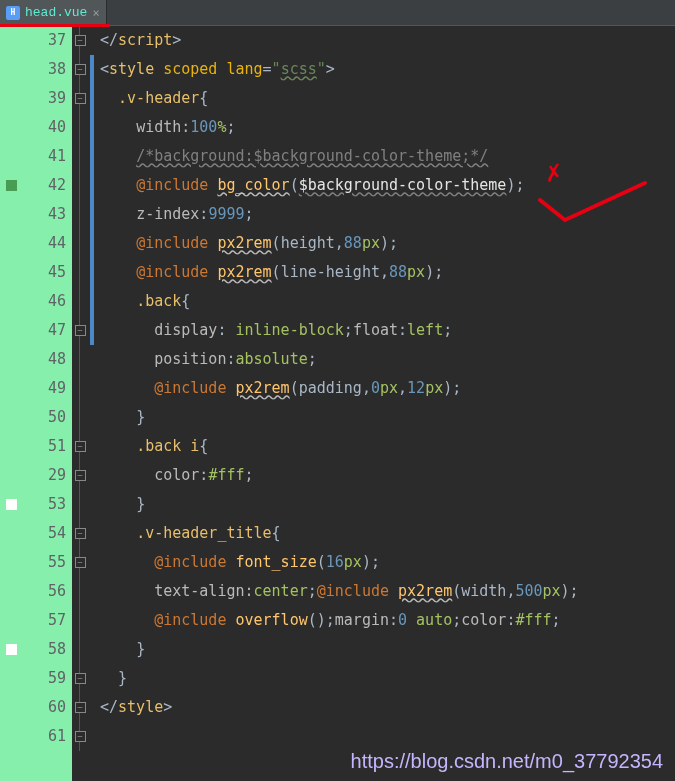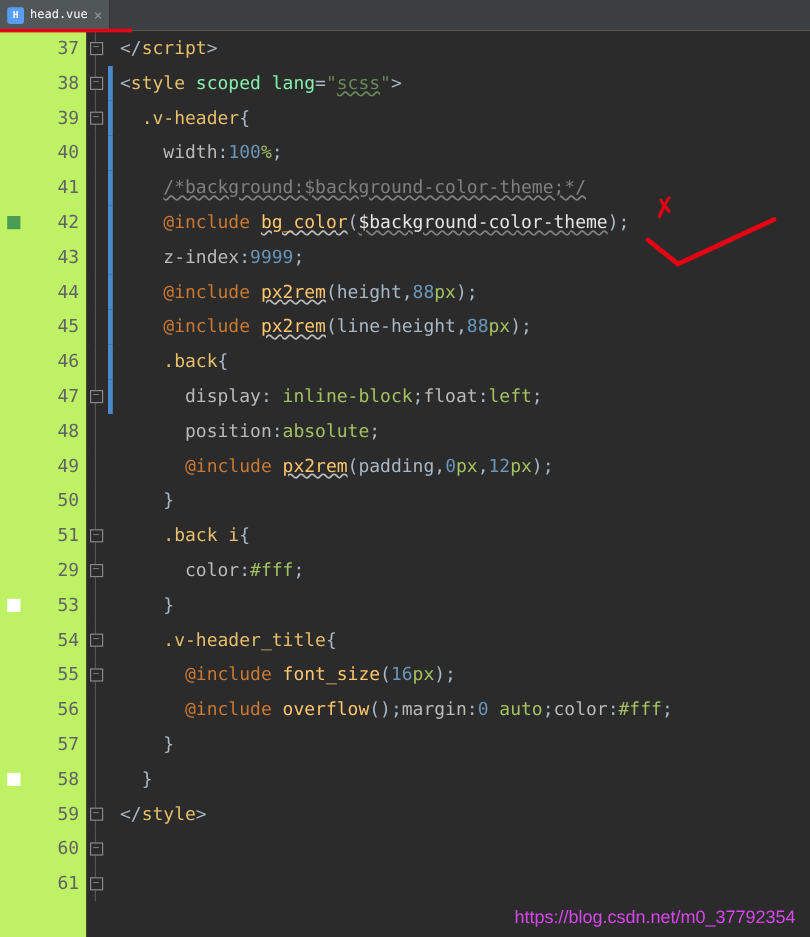--- a/index.html
+++ b/index.html
@@ -41,39 +41,39 @@
     height: 14px;
     background: #589df6;
     border-radius: 2px;
     display: flex;
     align-items: center;
     justify-content: center;
     font-size: 8px;
     color: white;
     font-weight: bold;
   }
-  .tab-label { color: #ffffff; font-size: 10px; }
+  .tab-label { color: #5eead4; font-size: 13px; font-family: Liberation Mono, monospace; }
   .tab-close { color: #999; font-size: 12px; cursor: pointer; }
   .red-mark {
     position: absolute;
     bottom: -2px;
     left: 0;
     width: 110px;
     height: 3px;
     background: #e60012;
     z-index: 5;
   }
   .editor {
     display: flex;
     height: calc(100% - 26px);
     background: #2b2b2b;
   }
   .gutter {
     width: 72px;
-    background: #bef264;
+    background: #86efac;
     color: #606366;
     text-align: right;
     padding-right: 6px;
     flex-shrink: 0;
     user-select: none;
   }
   .gutter-row {
     height: 29px;
     line-height: 29px;
     position: relative;
@@ -140,21 +140,21 @@
   .code {
     flex: 1;
     padding-left: 2px;
   }
   .code-row {
     height: 29px;
     line-height: 29px;
     white-space: pre;
   }
   .tag { color: #e8bf6a; }
-  .attr { color: #86efac; text-align: right; }
+  .attr { color: #eab308; text-align: right; }
   .str { color: #6a8759; }
   .str-u { color: #6a8759; text-decoration: underline wavy #6a8759; }
   .punct { color: #a9b7c6; }
   .sel { color: #e8bf6a; }
   .prop { color: #bababa; }
   .val { color: #a5c261; }
   .num { color: #6897bb; }
   .comment { color: #808080; text-decoration: underline wavy #808080; }
   .kw { color: #cc7832; }
   .fn { color: #ffc66d; text-decoration: underline wavy #bababa; }
@@ -175,22 +175,22 @@
   .annotation-check {
     position: absolute;
     top: 175px;
     left: 535px;
     pointer-events: none;
   }
   .watermark {
     position: absolute;
     bottom: 8px;
     right: 12px;
-    color: #d946ef;
-    font-size: 15px;
+    color: #c4b5fd;
+    font-size: 20px;
     font-family: sans-serif;
   }
 </style>
 </head>
 <body>
 
 <div class="tab-bar">
   <div class="tab">
     <div class="red-mark"></div>
     <div class="tab-active-underline"></div>
@@ -376,20 +376,21 @@
       <div class="code-row">    <span class="sel">.back</span><span class="punct">{</span></div>
       <div class="code-row">      <span class="prop">display</span><span class="punct">: </span><span class="val">inline-block</span><span class="punct">;</span><span class="prop">float</span><span class="punct">:</span><span class="val">left</span><span class="punct">;</span></div>
       <div class="code-row">      <span class="prop">position</span><span class="punct">:</span><span class="val">absolute</span><span class="punct">;</span></div>
       <div class="code-row">      <span class="kw">@include </span><span class="fn">px2rem</span><span class="punct">(</span><span class="ident">padding</span><span class="punct">,</span><span class="num">0</span><span class="val">px</span><span class="punct">,</span><span class="num">12</span><span class="val">px</span><span class="punct">);</span></div>
       <div class="code-row">    <span class="punct">}</span></div>
       <div class="code-row">    <span class="sel">.back i</span><span class="punct">{</span></div>
       <div class="code-row">      <span class="prop">color</span><span class="punct">:</span><span class="hex">#fff</span><span class="punct">;</span></div>
       <div class="code-row">    <span class="punct">}</span></div>
       <div class="code-row">    <span class="sel">.v-header_title</span><span class="punct">{</span></div>
       <div class="code-row">      <span class="kw">@include </span><span class="fn2">font_size</span><span class="punct">(</span><span class="num">16</span><span class="val">px</span><span class="punct">);</span></div>
+      <div class="code-row">      <span class="prop">text-align</span><span class="punct">:</span><span class="val">center</span><span class="punct">;</span><span class="kw">@include </span><span class="fn">px2rem</span><span class="punct">(</span><span class="ident">width</span><span class="punct">,</span><span class="num">500</span><span class="val">px</span><span class="punct">);</span></div>
       <div class="code-row">      <span class="kw">@include </span><span class="fn2">overflow</span><span class="punct">();</span><span class="prop">margin</span><span class="punct">:</span><span class="num">0 </span><span class="val">auto</span><span class="punct">;</span><span class="prop">color</span><span class="punct">:</span><span class="hex">#fff</span><span class="punct">;</span></div>
       <div class="code-row">    <span class="punct">}</span></div>
       <div class="code-row">  <span class="punct">}</span></div>
       <div class="code-row"><span class="punct">&lt;/</span><span class="tag">style</span><span class="punct">&gt;</span></div>
     </div>
 </div>
 
 <div class="annotation-x">✗</div>
 <svg class="annotation-check" width="120" height="60">
   <path d="M5 25 L30 45 L110 8" stroke="#e60012" stroke-width="4" fill="none" stroke-linecap="round"></path>

